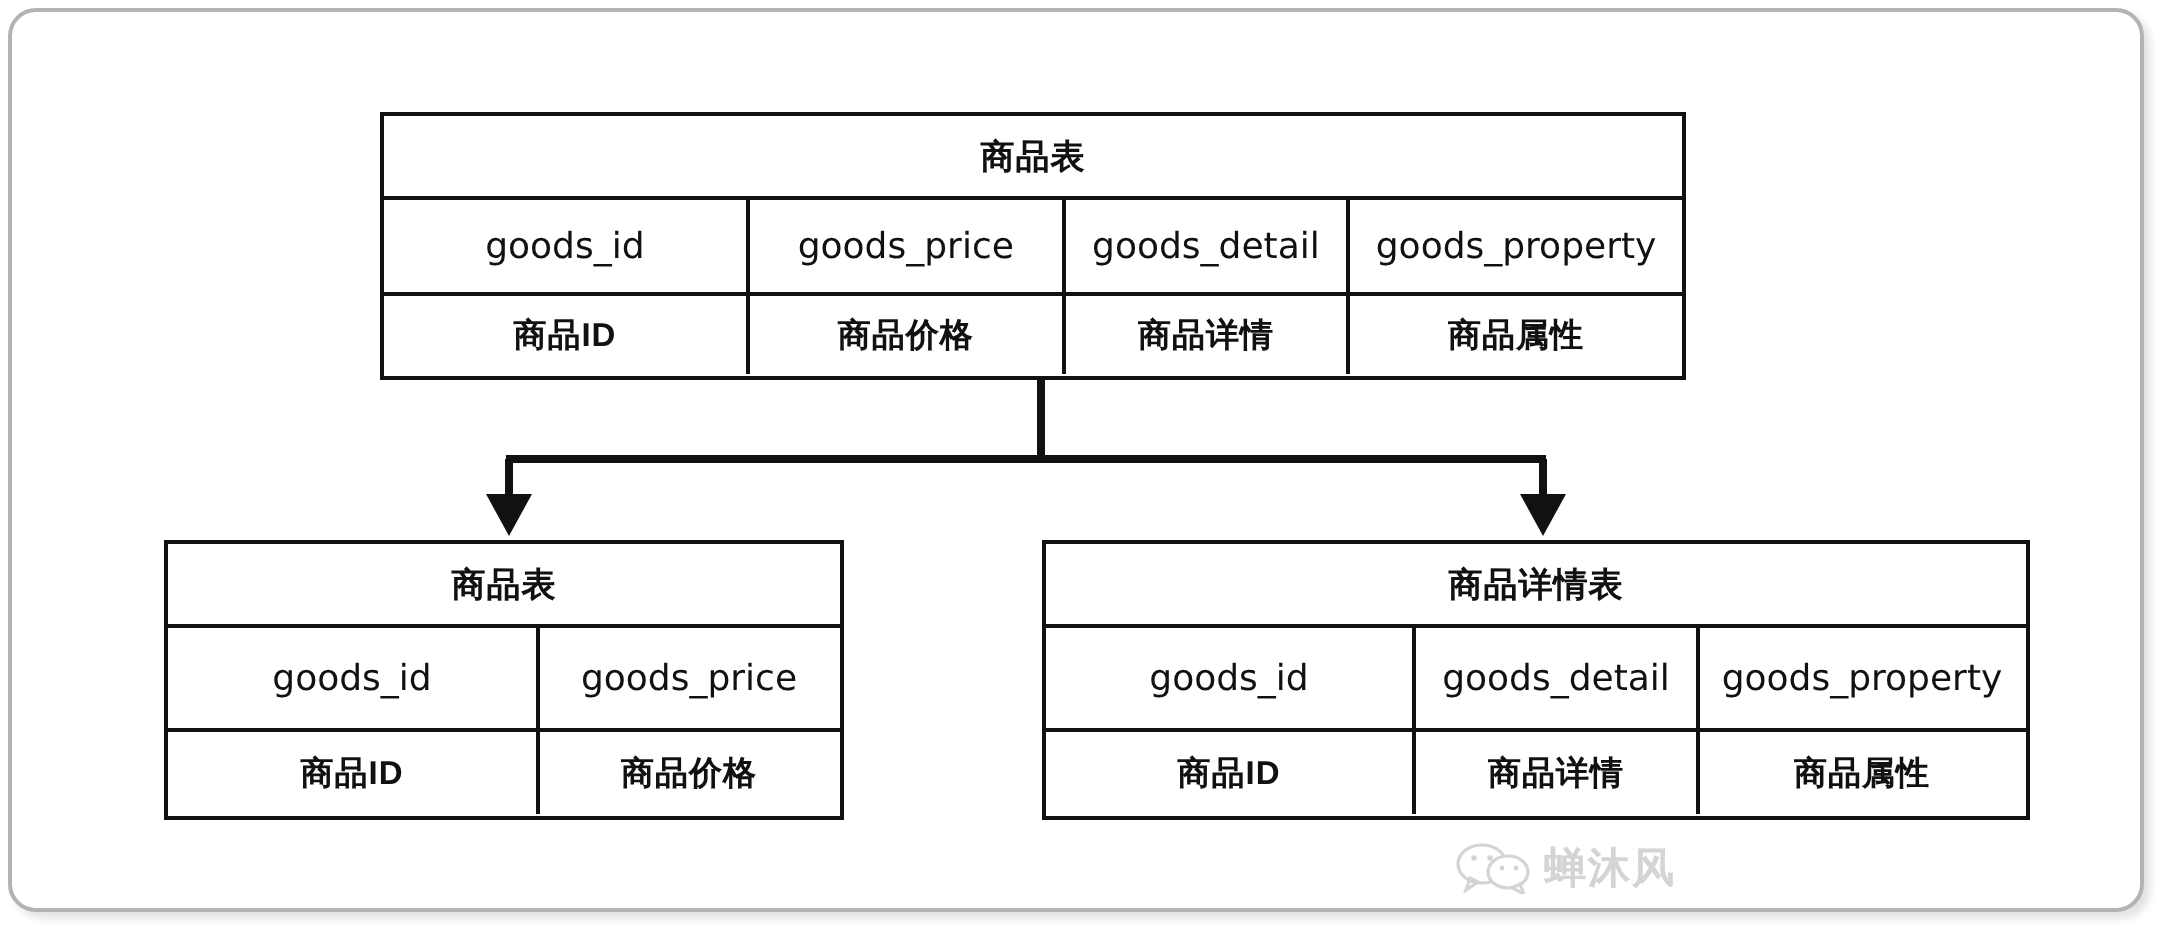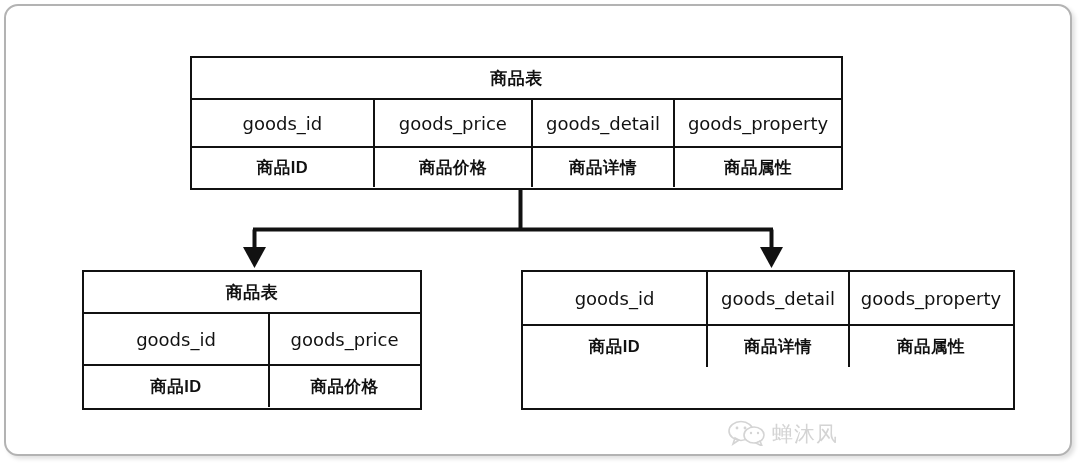--- a/index.html
+++ b/index.html
@@ -87,22 +87,24 @@
     height: 464px;
     pointer-events: none;
   }
 
   
   .watermark {
     position: absolute;
     right: 18px;
     bottom: 16px;
     display: flex;
+    align-items: center;
     gap: 5px;
     opacity: 0.95;
+    font-weight: bold;
   }
   .wm-text {
     font-size: 21px;
     color: #d2d2d2;
     letter-spacing: 1px;
     font-family: "DejaVu Sans", "Liberation Sans", sans-serif;
   }
 </style>
 </head>
 <body>
@@ -137,20 +139,23 @@
       <div class="ecell" style="width:184px;">goods_id</div>
       <div class="ecell" style="width:151px;">goods_price</div>
     </div>
     <div class="erow desc-row" style="height:43px;">
       <div class="ecell" style="width:184px;">商品ID</div>
       <div class="ecell" style="width:151px;">商品价格</div>
     </div>
   </div>
 
   <div class="etable" style="left:521px; top:270px; width:494px; height:140px;">
+    <div class="erow title-row" style="height:40px;">
+      <div class="ecell" style="width:100%;">商品详情表</div>
+    </div>
     <div class="erow field-row" style="height:52px;">
       <div class="ecell" style="width:183px;">goods_id</div>
       <div class="ecell" style="width:142px;">goods_detail</div>
       <div class="ecell" style="width:164px;">goods_property</div>
     </div>
     <div class="erow desc-row" style="height:43px;">
       <div class="ecell" style="width:183px;">商品ID</div>
       <div class="ecell" style="width:142px;">商品详情</div>
       <div class="ecell" style="width:164px;">商品属性</div>
     </div>

